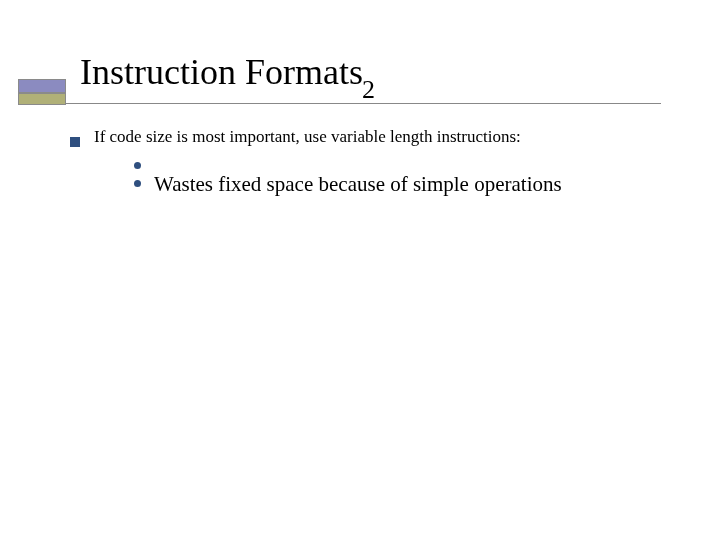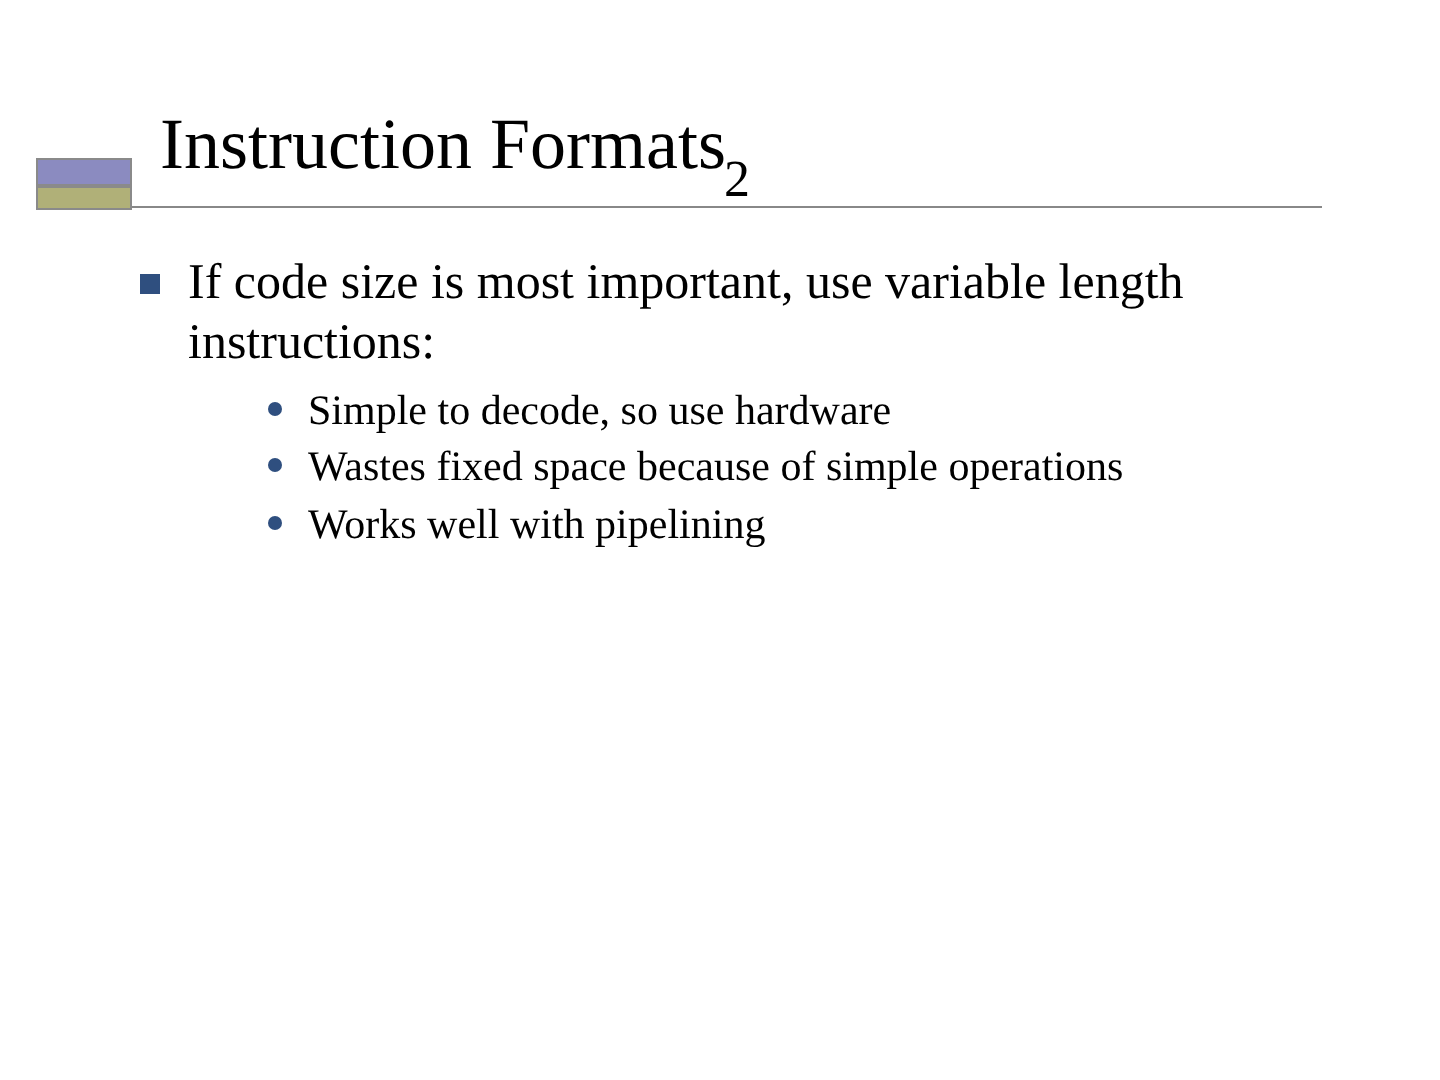--- a/index.html
+++ b/index.html
@@ -75,21 +75,21 @@
     margin-bottom: 4px;
   }
   .lvl1 .bullet {
     width: 10px; height: 10px;
     background: #2f4f7f;
     margin-top: 10px;
     margin-right: 14px;
     flex-shrink: 0;
   }
   .lvl1 .text {
-    font-size: 25px;
+    font-size: 17px;
     line-height: 1.18;
   }
   .lvl2-group {
     margin: 6px 0 14px 64px;
   }
   .lvl2 {
     display: flex;
     align-items: flex-start;
     margin-bottom: 2px;
   }
@@ -133,29 +133,24 @@
   <div class="content">
 
     <div class="lvl1">
       <div class="bullet"></div>
       <div class="text">If code size is most important, use variable length instructions:</div>
     </div>
 
     <div class="lvl2-group">
       <div class="lvl2">
         <div class="dot"></div>
-        <div class="text">Simple to decode, so use hardware</div>
       </div>
       <div class="lvl2">
         <div class="dot"></div>
         <div class="text">Wastes fixed space because of simple operations</div>
-      </div>
-      <div class="lvl2">
-        <div class="dot"></div>
-        <div class="text">Works well with pipelining</div>
       </div>
     </div>
 
 
   </div>
 
   <div class="pagenum">33</div>
 
 </div>
 

